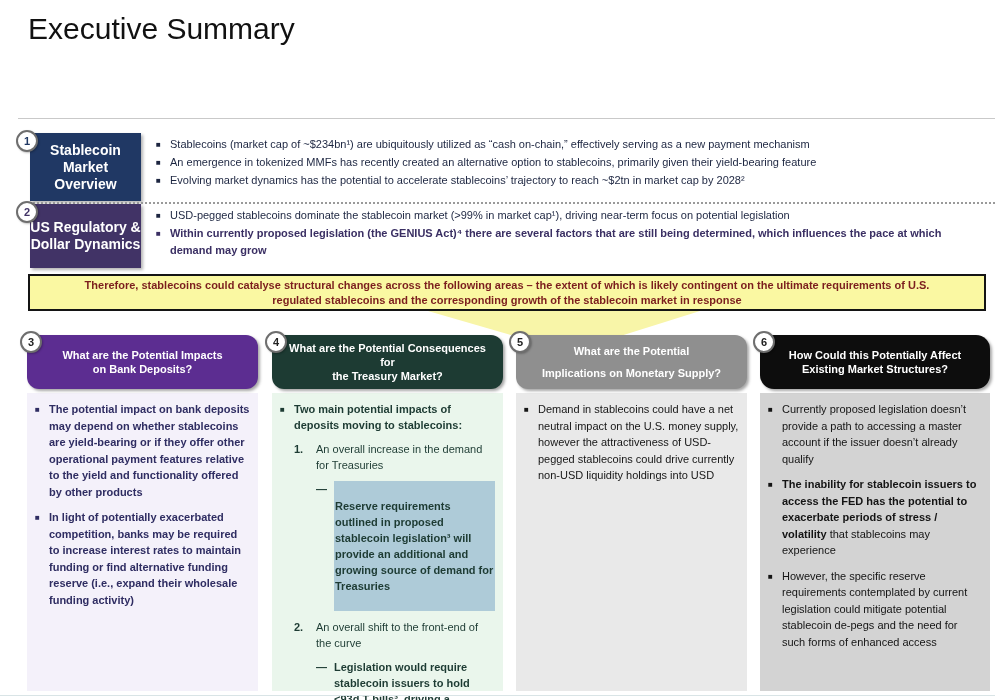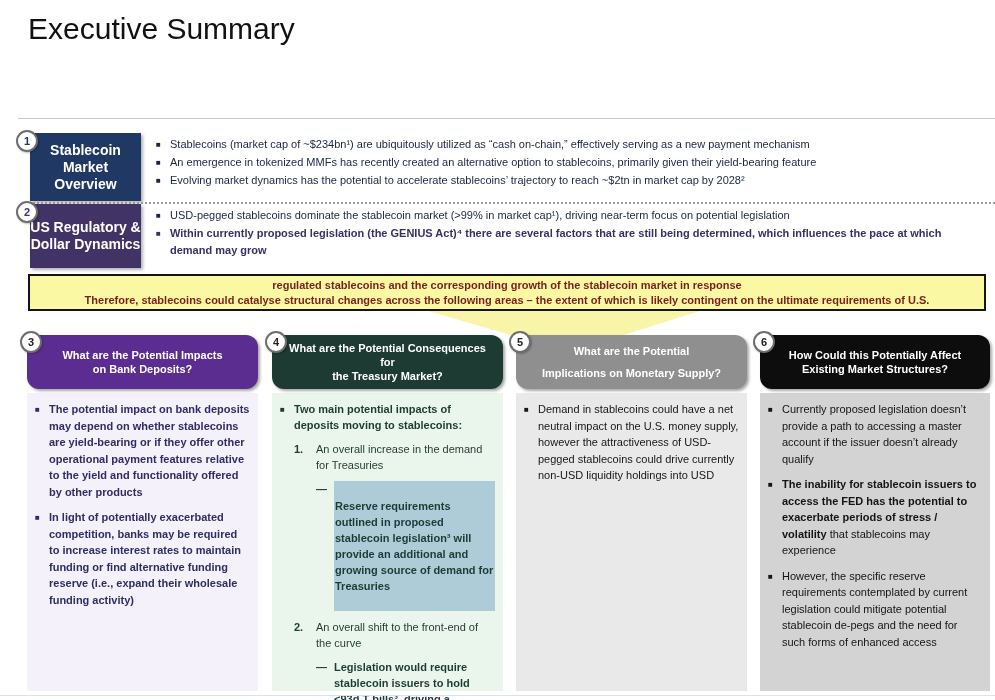--- a/index.html
+++ b/index.html
@@ -53,21 +53,21 @@
 
   .col-header{
     top:335px;height:54px;box-sizing:border-box;border-radius:12px;
     display:flex;flex-direction:column;align-items:center;justify-content:center;
     color:#fff;font-weight:bold;font-size:11px;line-height:14px;text-align:center;
     box-shadow:2px 2px 3px rgba(0,0,0,.35);z-index:3;padding:0 6px;
   }
   .hdr-purple{background:#5c2d91;}
   .hdr-green{background:#1d3b33;}
   .hdr-gray{background:#8f8f8f;}
-  .hdr-black{background:#0d0d0d;}
+  .hdr-black{background:#0d0d0d;border-radius:14px;}
 
   .col-body{
     top:393px;height:298px;box-sizing:border-box;padding:8px 8px 0 8px;
     display:flex;flex-direction:column;gap:9px;
   }
   .body-lav{background:#f4f1fa;}
   .body-green{background:#eaf6ec;}
   .body-gray1{background:#e9e9e9;}
   .body-gray2{background:#d3d3d3;}
 
@@ -139,22 +139,22 @@
       <span class="bullet-text">USD-pegged stablecoins dominate the stablecoin market (&gt;99% in market cap¹), driving near-term focus on potential legislation</span>
     </div>
     <div class="bullet-row sec2-bold">
       <span class="bullet-marker">■</span>
       <span class="bullet-text">Within currently proposed legislation (the GENIUS Act)⁴ there are several factors that are still being determined, which influences the pace at which demand may grow</span>
     </div>
   </div>
 
   <div class="abs funnel"></div>
   <div class="abs callout">
+    <span>Therefore, stablecoins could catalyse structural changes across the following areas – the extent of which is likely contingent on the ultimate requirements of U.S.</span>
     <span>regulated stablecoins and the corresponding growth of the stablecoin market in response</span>
-    <span>Therefore, stablecoins could catalyse structural changes across the following areas – the extent of which is likely contingent on the ultimate requirements of U.S.</span>
   </div>
 
   <div class="abs num-circle" style="left:20px;top:331px;">
     <span>3</span>
   </div>
   <div class="abs col-header hdr-purple" style="left:27px;width:231px;">
     <span>What are the Potential Impacts</span>
     <span>on Bank Deposits?</span>
   </div>
   <div class="abs col-body body-lav col3-text" style="left:27px;width:231px;">

